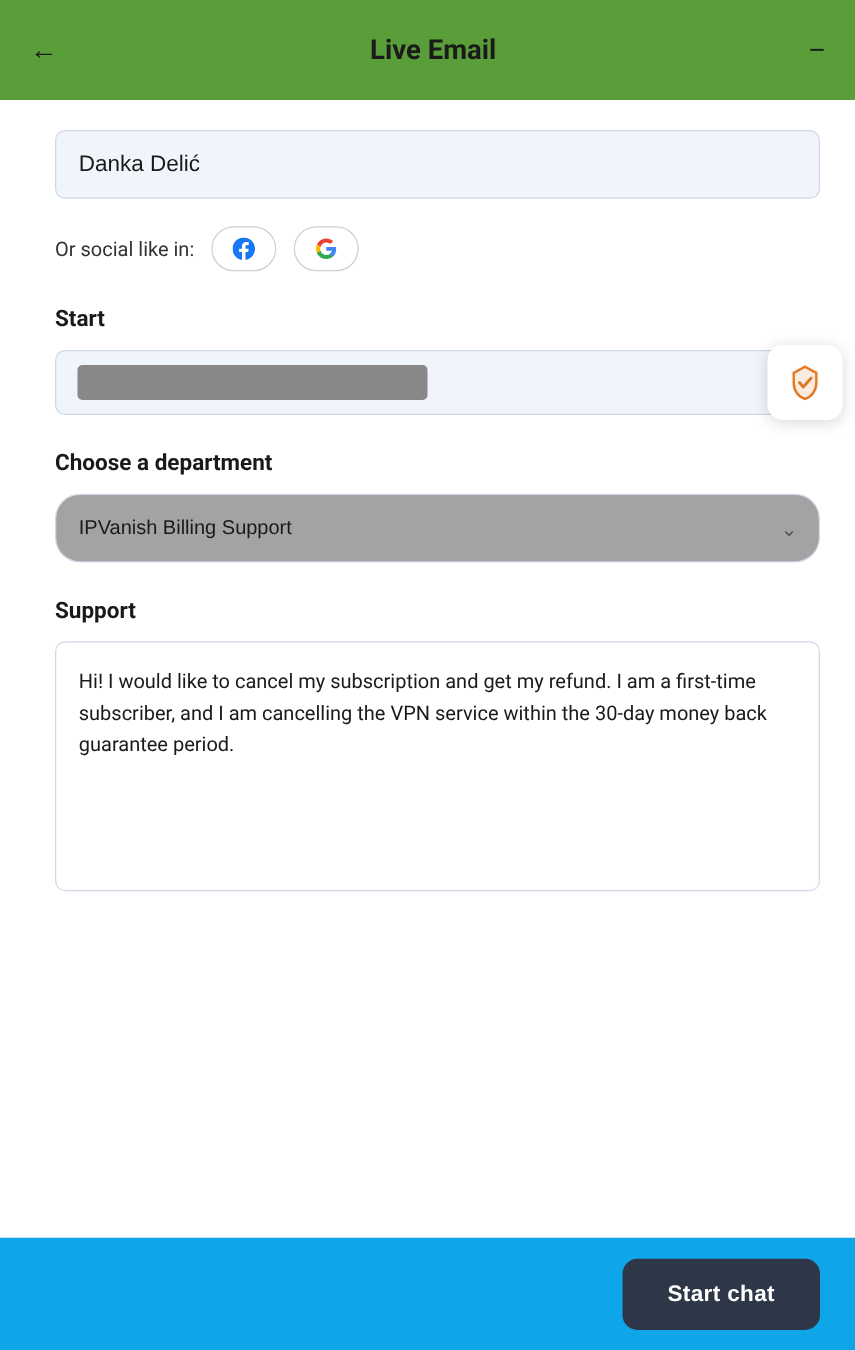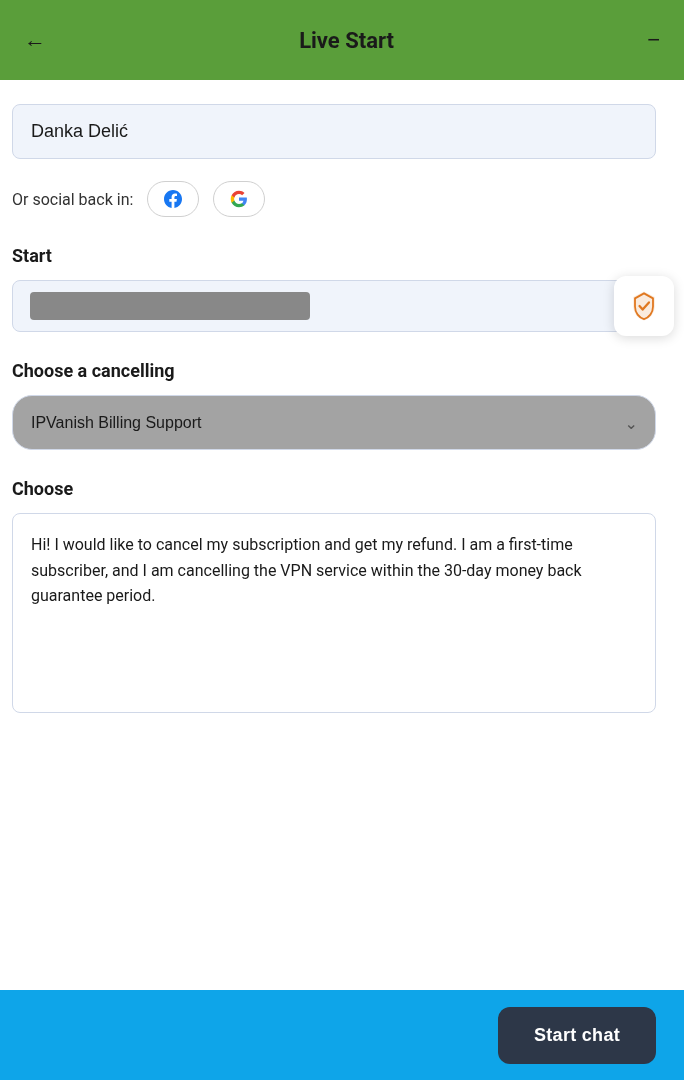--- a/index.html
+++ b/index.html
@@ -56,21 +56,21 @@
       cursor: pointer;
       background: none;
       border: none;
       font-weight: 300;
     }
 
     
     .content-area {
       flex: 1;
       background: #ffffff;
-      padding: 24px 28px 0 12px;
+      padding: 24px 28px 0 44px;
       overflow-y: auto;
       position: relative;
     }
 
     
     .content-area::-webkit-scrollbar {
       width: 8px;
     }
     .content-area::-webkit-scrollbar-track {
       background: #f0f0f0;
@@ -255,32 +255,32 @@
       letter-spacing: 0.3px;
     }
   </style>
 </head>
 <body>
 
 <div class="app-container">
 
   <div class="header">
     <button class="header-back">←</button>
-    <span class="header-title">Live Start</span>
+    <span class="header-title">Live Email</span>
     <button class="header-minimize">−</button>
   </div>
 
   <div class="content-area">
 
     
     <input type="text" class="name-input" value="Danka Delić" style="">
 
     
     <div class="social-row">
-      <span class="social-label">Or social back in:</span>
+      <span class="social-label">Or social like in:</span>
       <button class="social-btn facebook-btn">
         <svg width="18" height="18" viewBox="0 0 24 24" fill="#1877f2" xmlns="http://www.w3.org/2000/svg">
           <path d="M24 12.073C24 5.405 18.627 0 12 0S0 5.405 0 12.073C0 18.1 4.388 23.094 10.125 24v-8.437H7.078v-3.49h3.047V9.41c0-3.025 1.792-4.697 4.533-4.697 1.312 0 2.686.235 2.686.235v2.97h-1.513c-1.491 0-1.956.93-1.956 1.887v2.268h3.328l-.532 3.49h-2.796V24C19.612 23.094 24 18.1 24 12.073z"></path>
         </svg>
       </button>
       <button class="social-btn">
         <svg width="18" height="18" viewBox="0 0 24 24" xmlns="http://www.w3.org/2000/svg">
           <path d="M22.56 12.25c0-.78-.07-1.53-.2-2.25H12v4.26h5.92c-.26 1.37-1.04 2.53-2.21 3.31v2.77h3.57c2.08-1.92 3.28-4.74 3.28-8.09z" fill="#4285F4"></path>
           <path d="M12 23c2.97 0 5.46-.98 7.28-2.66l-3.57-2.77c-.98.66-2.23 1.06-3.71 1.06-2.86 0-5.29-1.93-6.16-4.53H2.18v2.84C3.99 20.53 7.7 23 12 23z" fill="#34A853"></path>
           <path d="M5.84 14.09c-.22-.66-.35-1.36-.35-2.09s.13-1.43.35-2.09V7.07H2.18C1.43 8.55 1 10.22 1 12s.43 3.45 1.18 4.93l2.85-2.22.81-.62z" fill="#FBBC05"></path>
@@ -298,34 +298,34 @@
       <div class="logo-badge">
         <svg class="logo-icon" viewBox="0 0 40 40" fill="none" xmlns="http://www.w3.org/2000/svg">
           <path d="M20 4L8 10v10c0 8 5.5 14.5 12 16 6.5-1.5 12-8 12-16V10L20 4z" fill="#e07820" opacity="0.15"></path>
           <path d="M20 6L10 11.5v9c0 7 4.5 12.5 10 14 5.5-1.5 10-7 10-14v-9L20 6z" fill="none" stroke="#e07820" stroke-width="2"></path>
           <path d="M15 20l3.5 4 7-8" stroke="#e07820" stroke-width="2.5" stroke-linecap="round" stroke-linejoin="round"></path>
         </svg>
       </div>
     </div>
 
     
-    <div class="section-label">Choose a cancelling</div>
+    <div class="section-label">Choose a department</div>
     <div class="department-select-container">
       <div class="select-wrapper">
         <select>
           <option>IPVanish Billing Support</option>
           <option>IPVanish Technical Support</option>
           <option>General Inquiry</option>
         </select>
         <span class="select-chevron">⌄</span>
       </div>
     </div>
 
     
-    <div class="section-label">Choose</div>
+    <div class="section-label">Support</div>
     <textarea class="message-textarea" style="">Hi! I would like to cancel my subscription and get my refund. I am a first-time subscriber, and I am cancelling the VPN service within the 30-day money back guarantee period.</textarea>
 
   </div>
 
   <div class="bottom-bar">
     <button class="start-chat-btn">Start chat</button>
   </div>
 
 </div>
 

